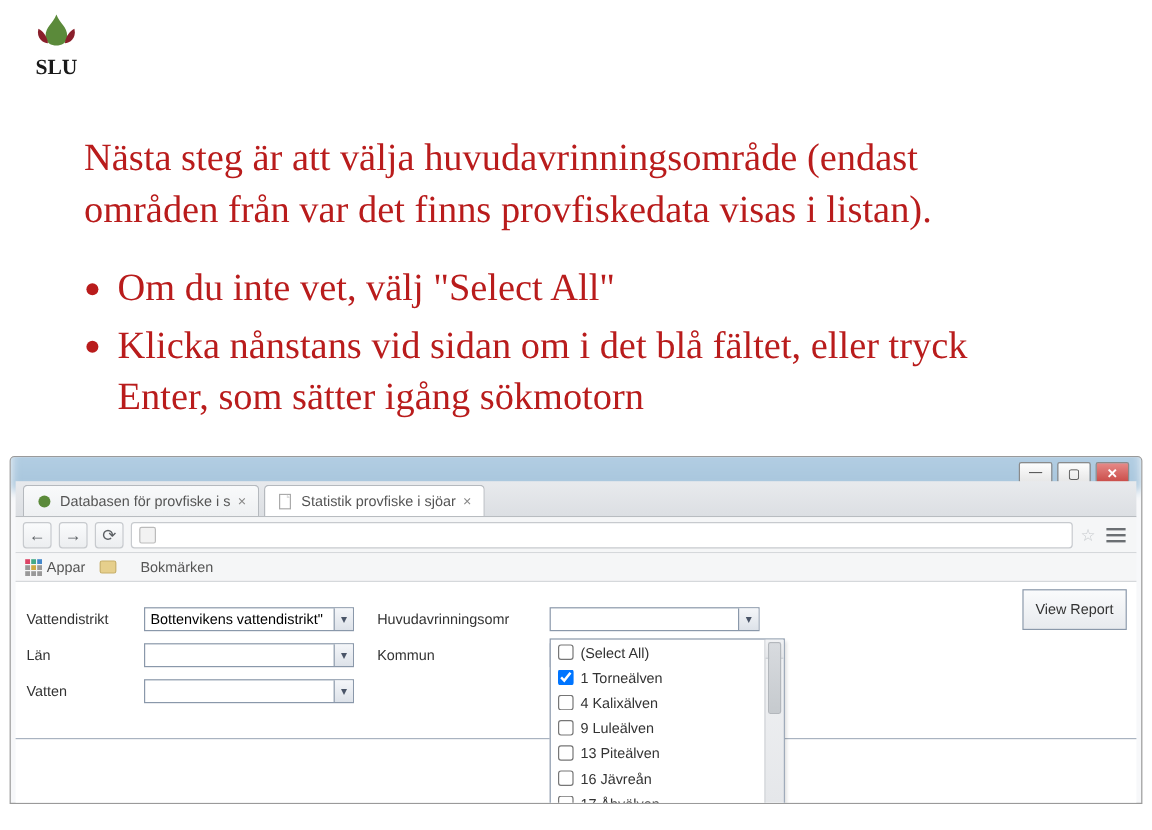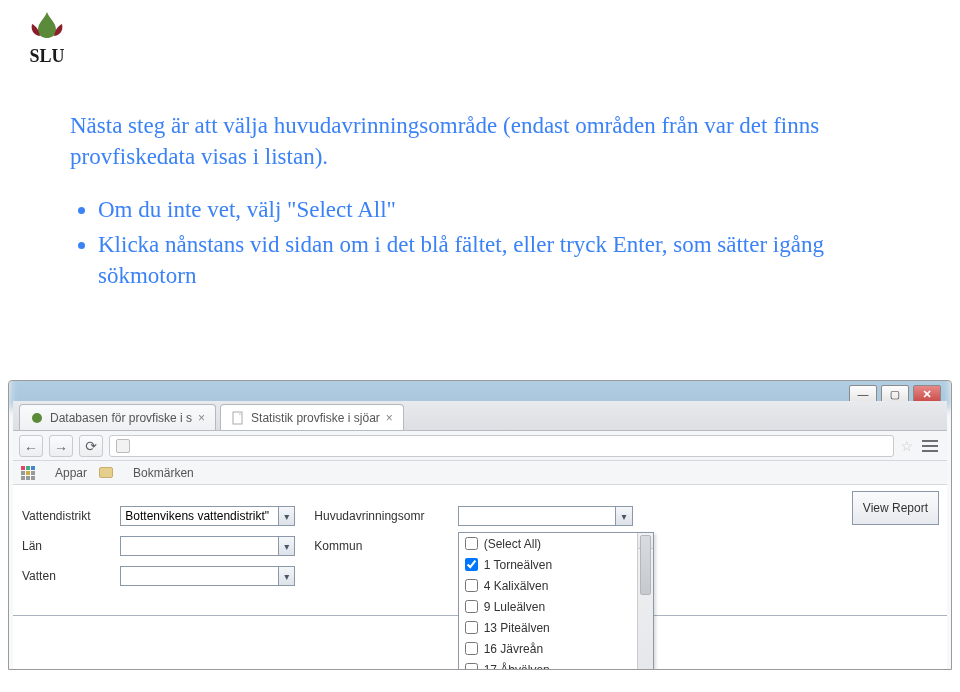--- a/index.html
+++ b/index.html
@@ -20,23 +20,23 @@
   }
   .slu-logo svg { display:block; }
 
   
   .slide-text {
     position: absolute;
     top: 110px;
     left: 70px;
     width: 780px;
     font-family: Georgia, "Times New Roman", serif;
-    font-size: 23px;
+    font-size: 32px;
     line-height: 1.35;
-    color: #3b82f6;
+    color: #b91c1c;
   }
   .bullets {
     margin: 22px 0 0 0;
     padding: 0 0 0 28px;
   }
   .bullets li { margin: 4px 0; }
 
   
   .screenshot {
     position: absolute;
@@ -148,21 +148,21 @@
   
   .bookbar {
     position:absolute;
     top:80px; left:4px; right:4px; height:24px;
     background:#f5f6f7;
     border-bottom:1px solid #d5d8db;
     display:flex; align-items:center; gap:12px;
     padding:0 8px;
     font-size:12px; color:#555;
   }
-  .bm-apps { display:flex; align-items:center; gap:20px; }
+  .bm-apps { display:flex; align-items:center; gap:4px; }
   .apps-icon {
     width:14px;height:14px;
     display:grid; grid-template-columns:repeat(3,1fr); grid-template-rows:repeat(3,1fr);
     gap:1px;
   }
   .apps-icon i{ background:#999; }
   .apps-icon i:nth-child(1){background:#d46;} .apps-icon i:nth-child(2){background:#4a8;}
   .apps-icon i:nth-child(3){background:#48c;} .apps-icon i:nth-child(5){background:#ca4;}
   .folder { display:flex; align-items:center; gap:20px; }
   .folder-icon { width:14px;height:11px; background:#e6cf8c; border:1px solid #c7b06b; border-radius:2px; }

